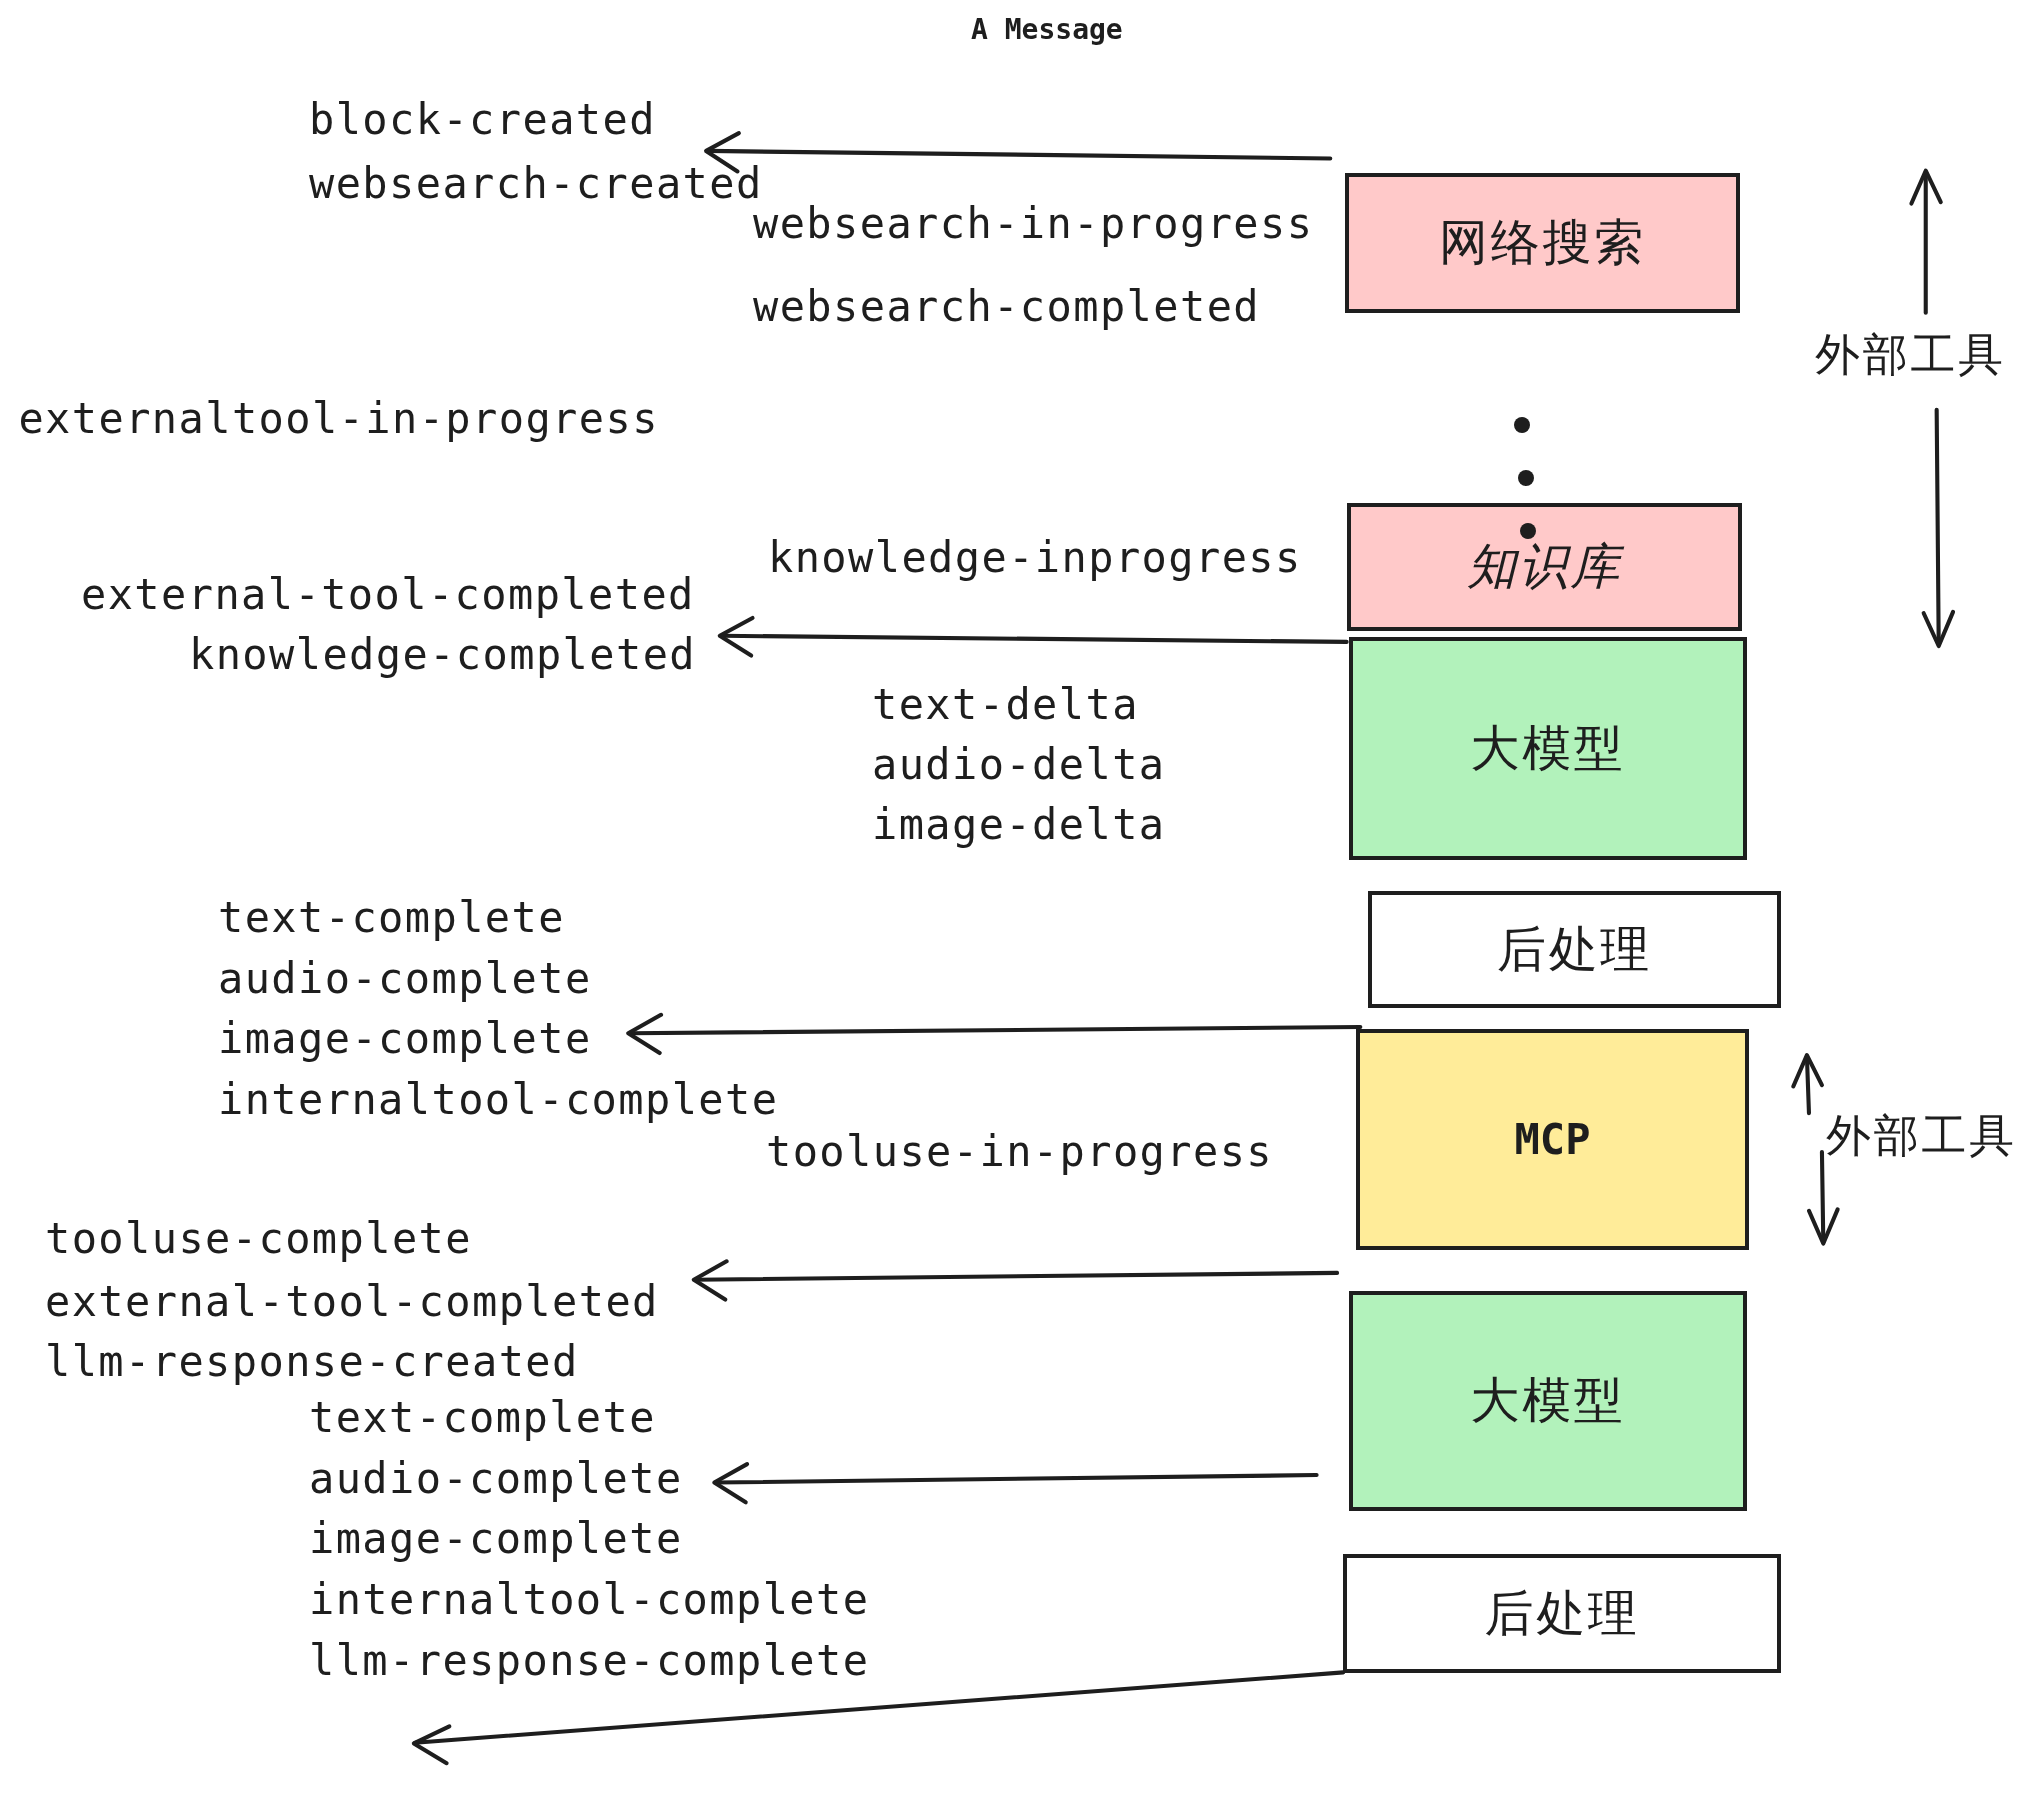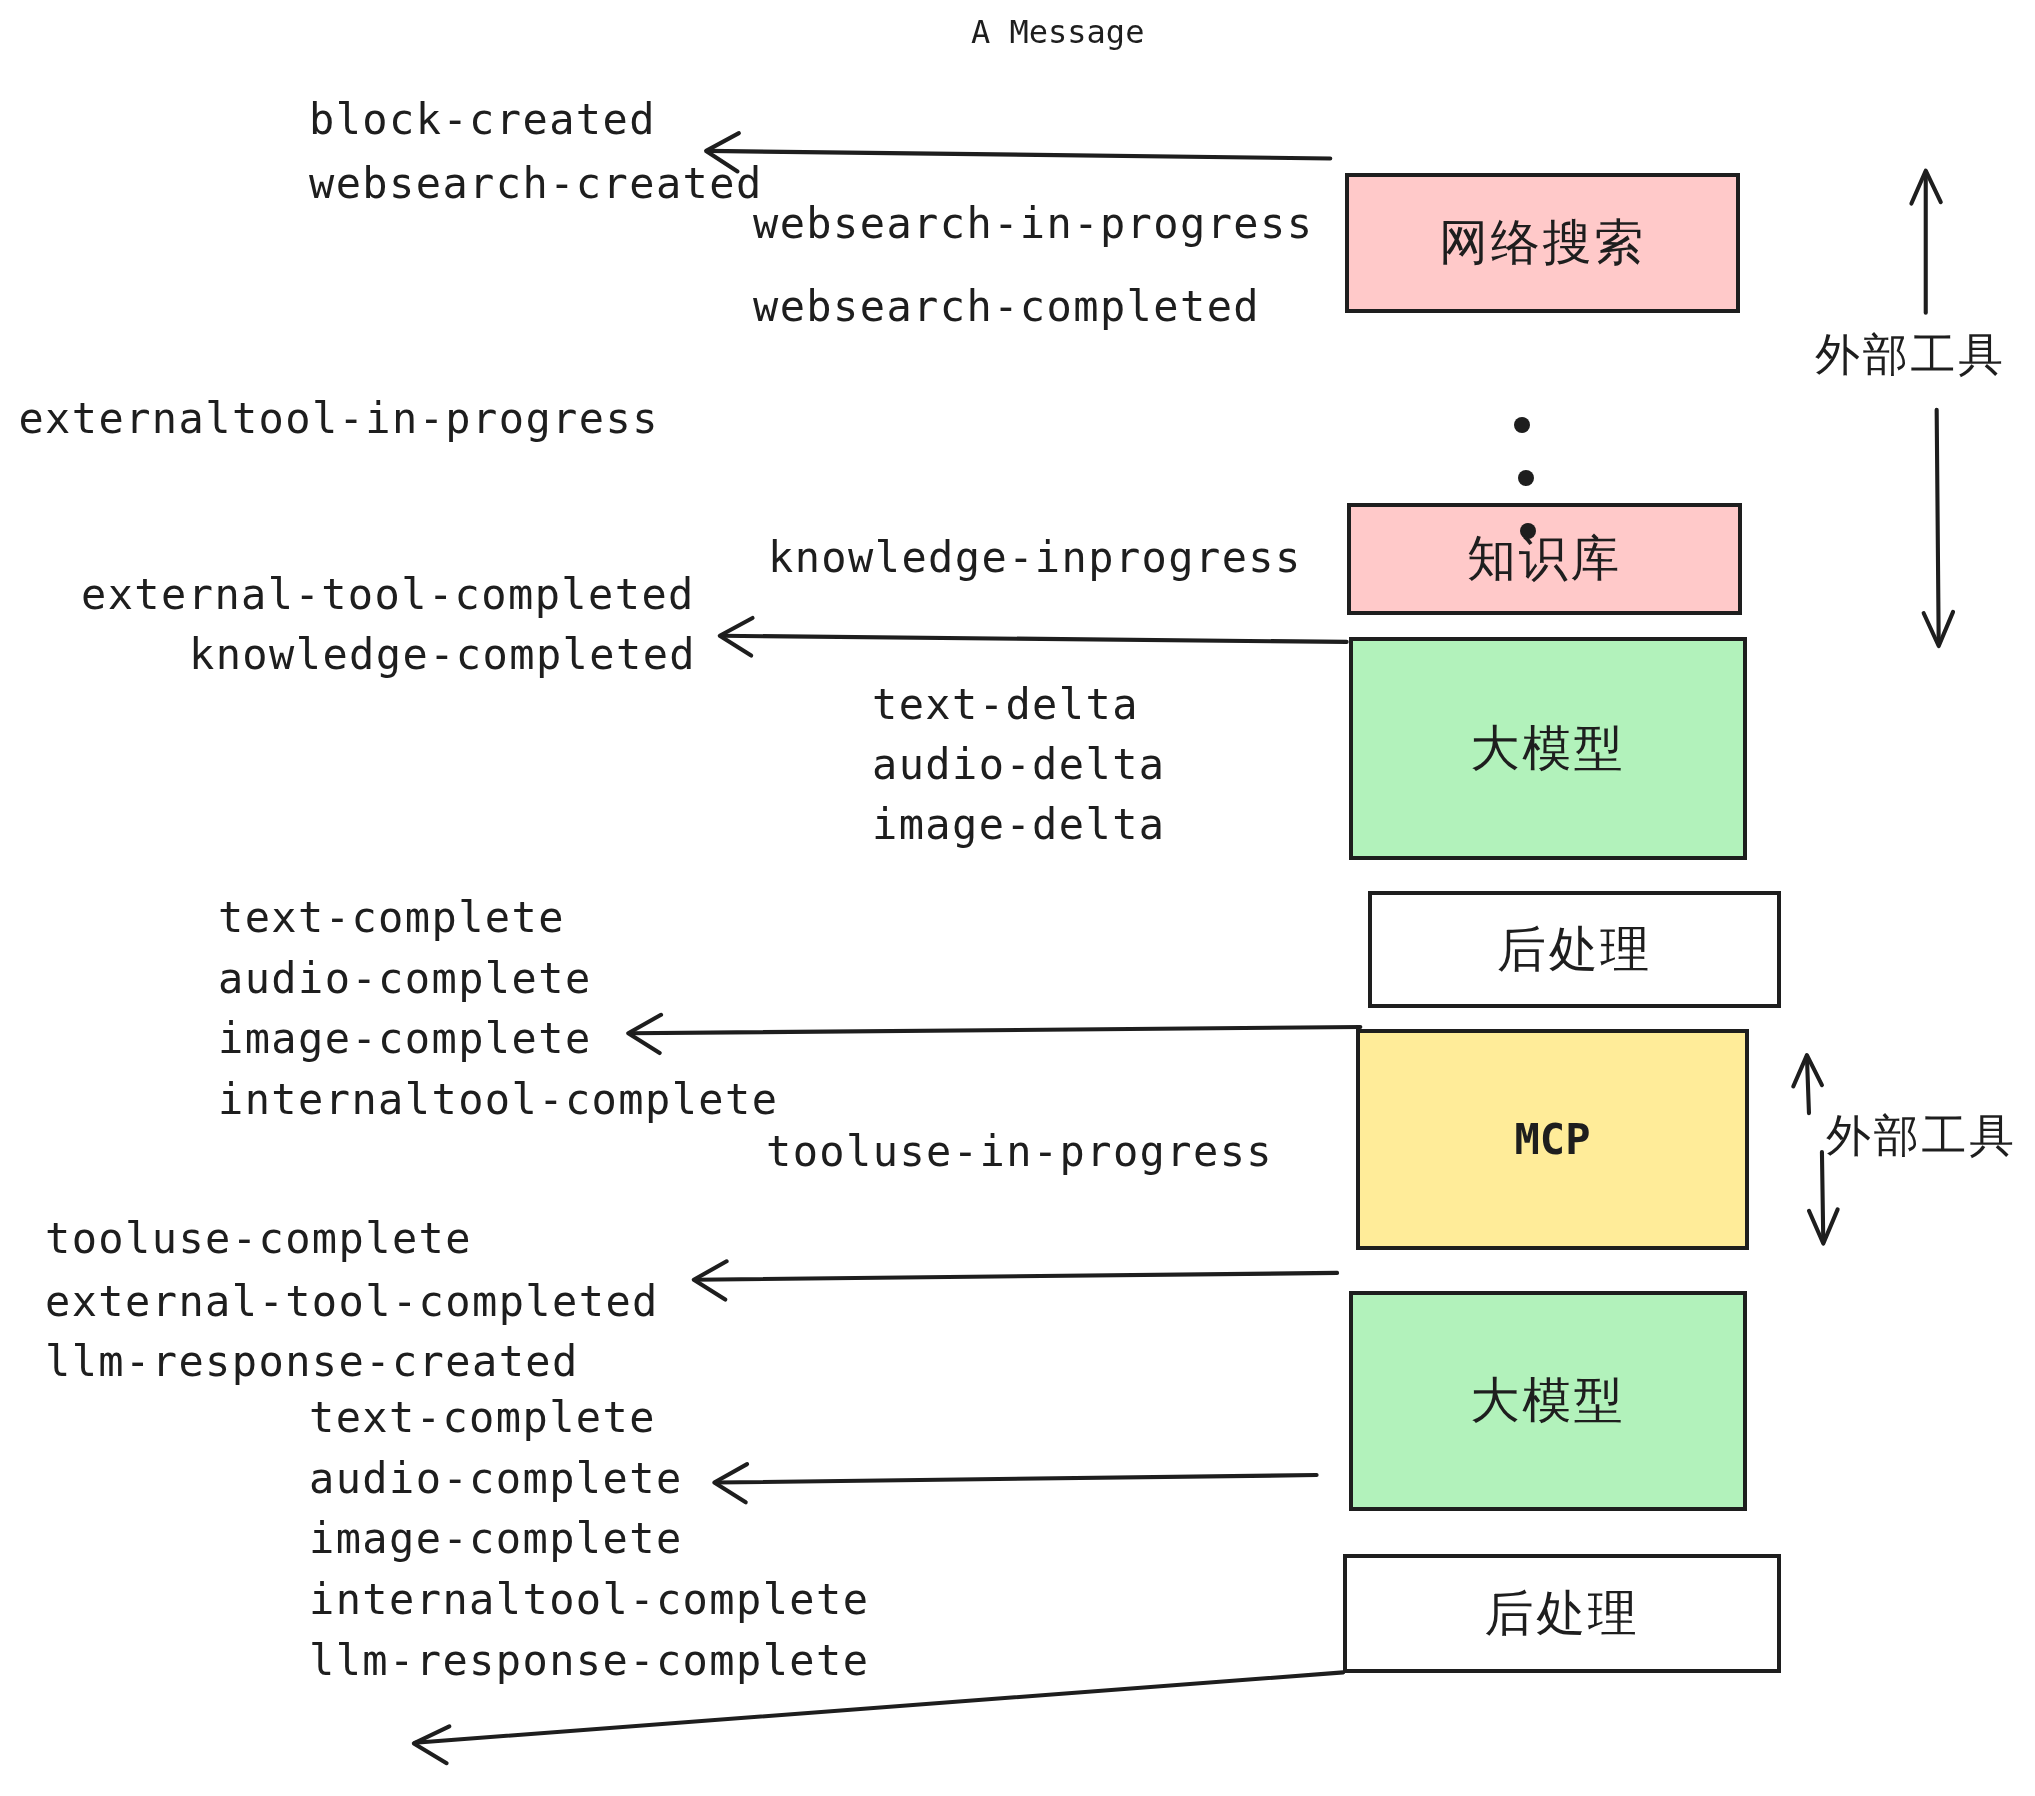--- a/index.html
+++ b/index.html
@@ -8,22 +8,22 @@
     width: 2035px;
     height: 1796px;
     background: #ffffff;
     overflow: hidden;
     font-family: "DejaVu Sans", "Liberation Sans", sans-serif;
     color: #1e1e1e;
   }
   .title {
     position: absolute;
     font-family: "DejaVu Sans Mono", "Liberation Mono", monospace;
-    font-weight: normal;
-    font-size: 32px;
+    font-weight: bold;
+    font-size: 28px;
     line-height: 1.1;
     white-space: nowrap;
   }
   .evt {
     position: absolute;
     font-family: "DejaVu Sans Mono", "Liberation Mono", monospace;
     font-size: 42px;
     letter-spacing: 1.4px;
     line-height: 1.1;
     white-space: nowrap;
@@ -105,21 +105,21 @@
   <div class="evt" style="left:45px;   top:1339px;">llm-response-created</div>
   <div class="evt" style="left:309px;  top:1395px;">text-complete</div>
   <div class="evt" style="left:309px;  top:1456px;">audio-complete</div>
   <div class="evt" style="left:309px;  top:1516px;">image-complete</div>
   <div class="evt" style="left:309px;  top:1577px;">internaltool-complete</div>
   <div class="evt" style="left:309px;  top:1638px;">llm-response-complete</div>
 
   <div class="box pink" style="left:1345px; top:173px;  width:395px; height:140px;">
     <span>网络搜索</span>
   </div>
-  <div class="box pink" style="left:1347px; top:503px;  width:395px; height:112px;">
+  <div class="box pink" style="left:1347px; top:503px;  width:395px; height:128px;font-style:italic;">
     <span>知识库</span>
   </div>
   <div class="box green" style="left:1349px; top:637px;  width:398px; height:223px;">
     <span>大模型</span>
   </div>
   <div class="box white" style="left:1368px; top:891px; width:413px; height:117px;">
     <span>后处理</span>
   </div>
   <div class="box yellow mono-label" style="left:1356px; top:1029px; width:393px; height:221px;">
     <span>MCP</span>

